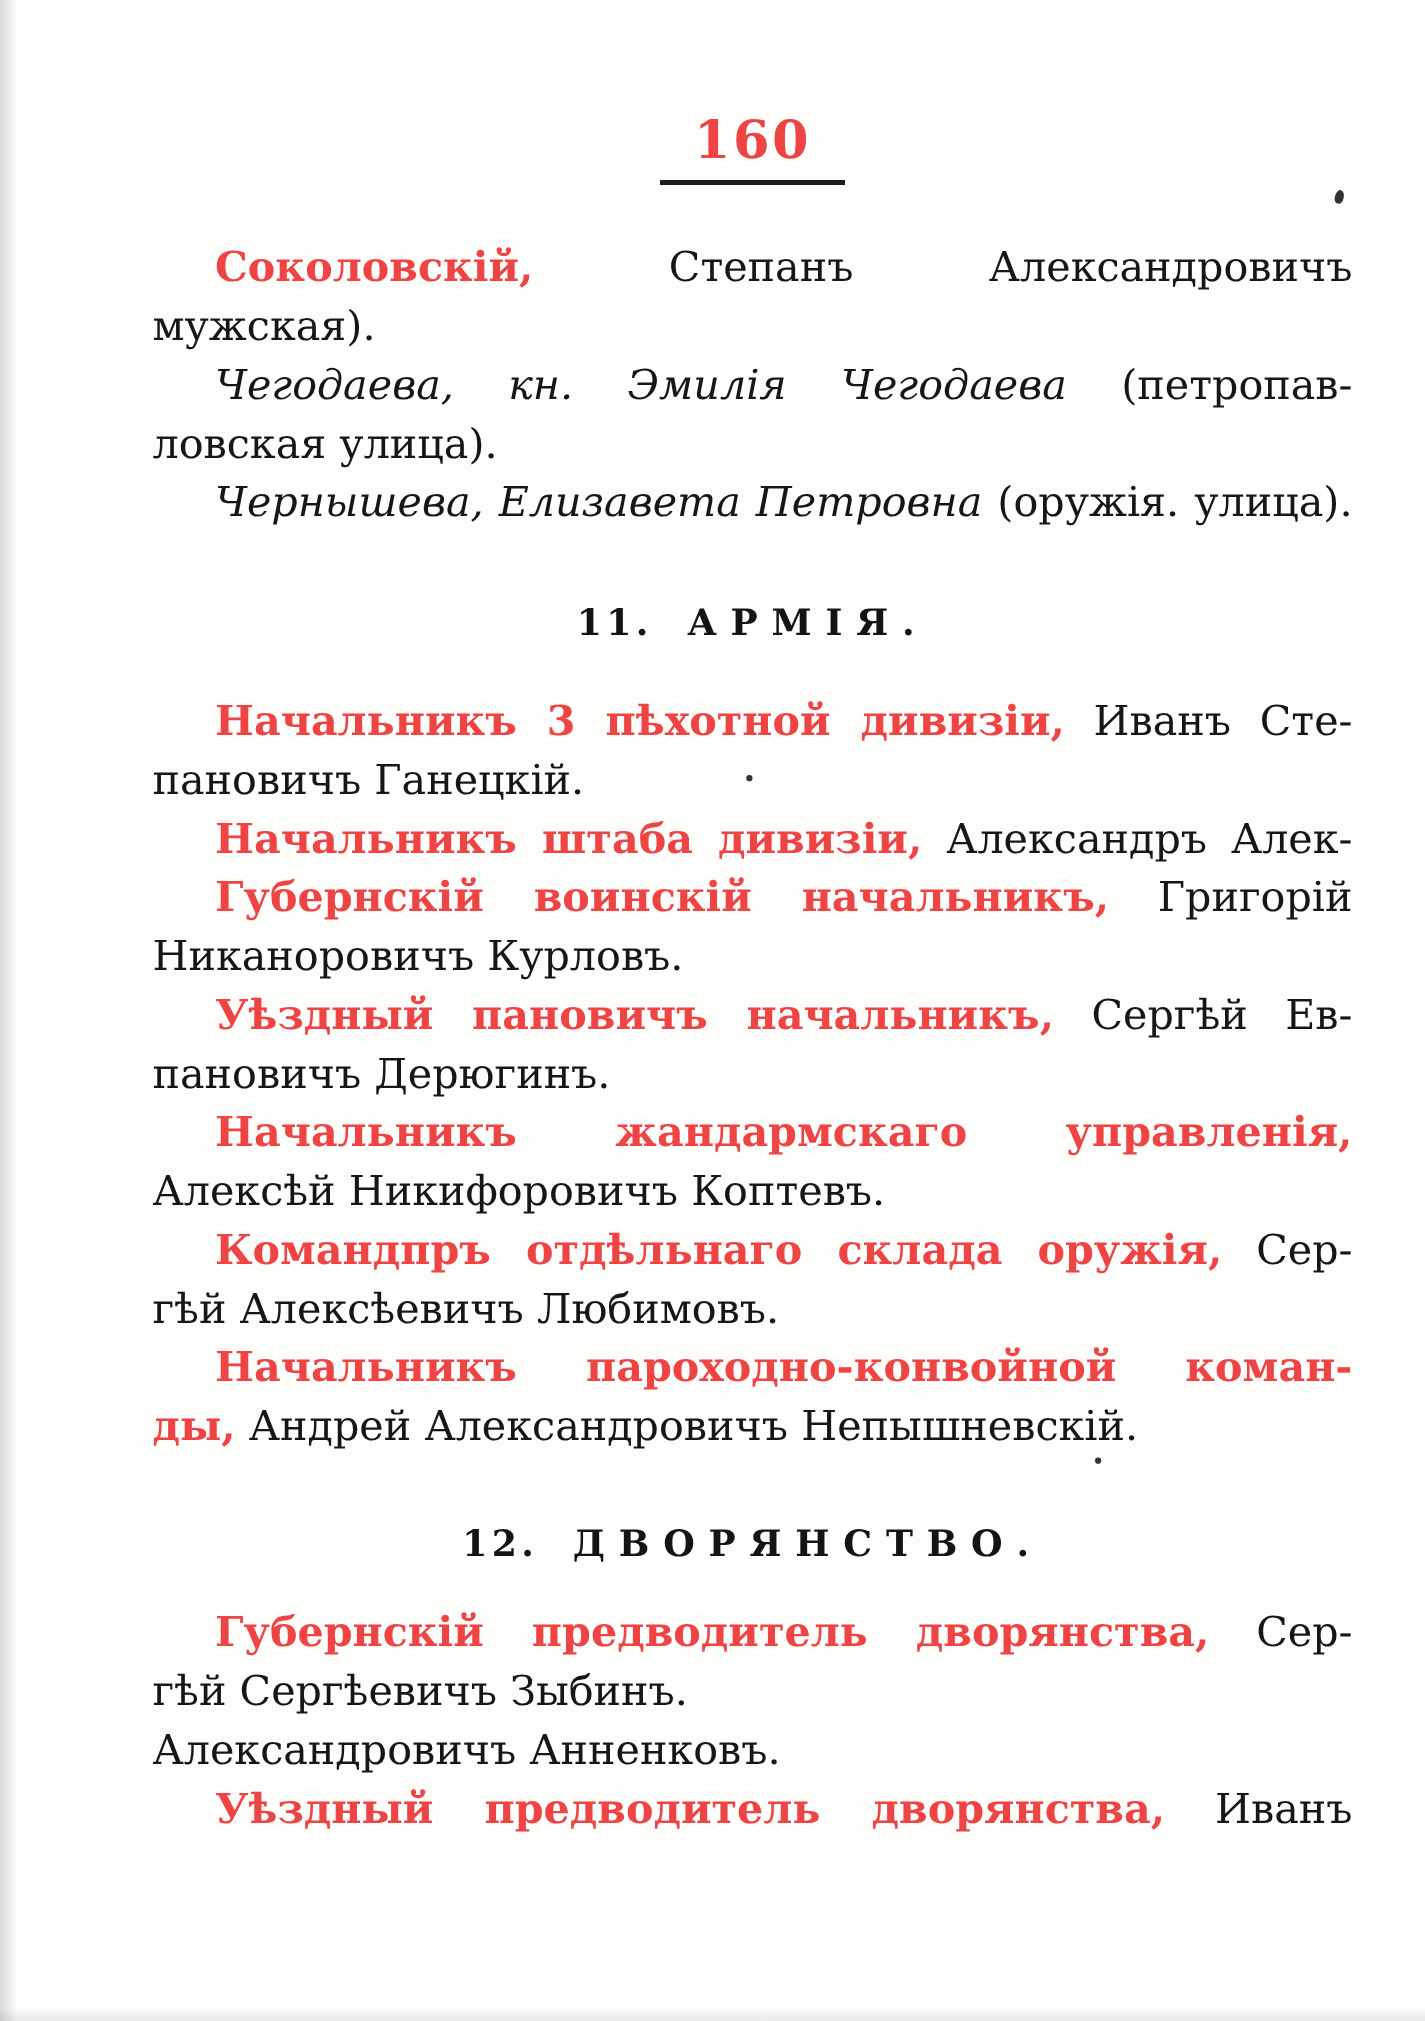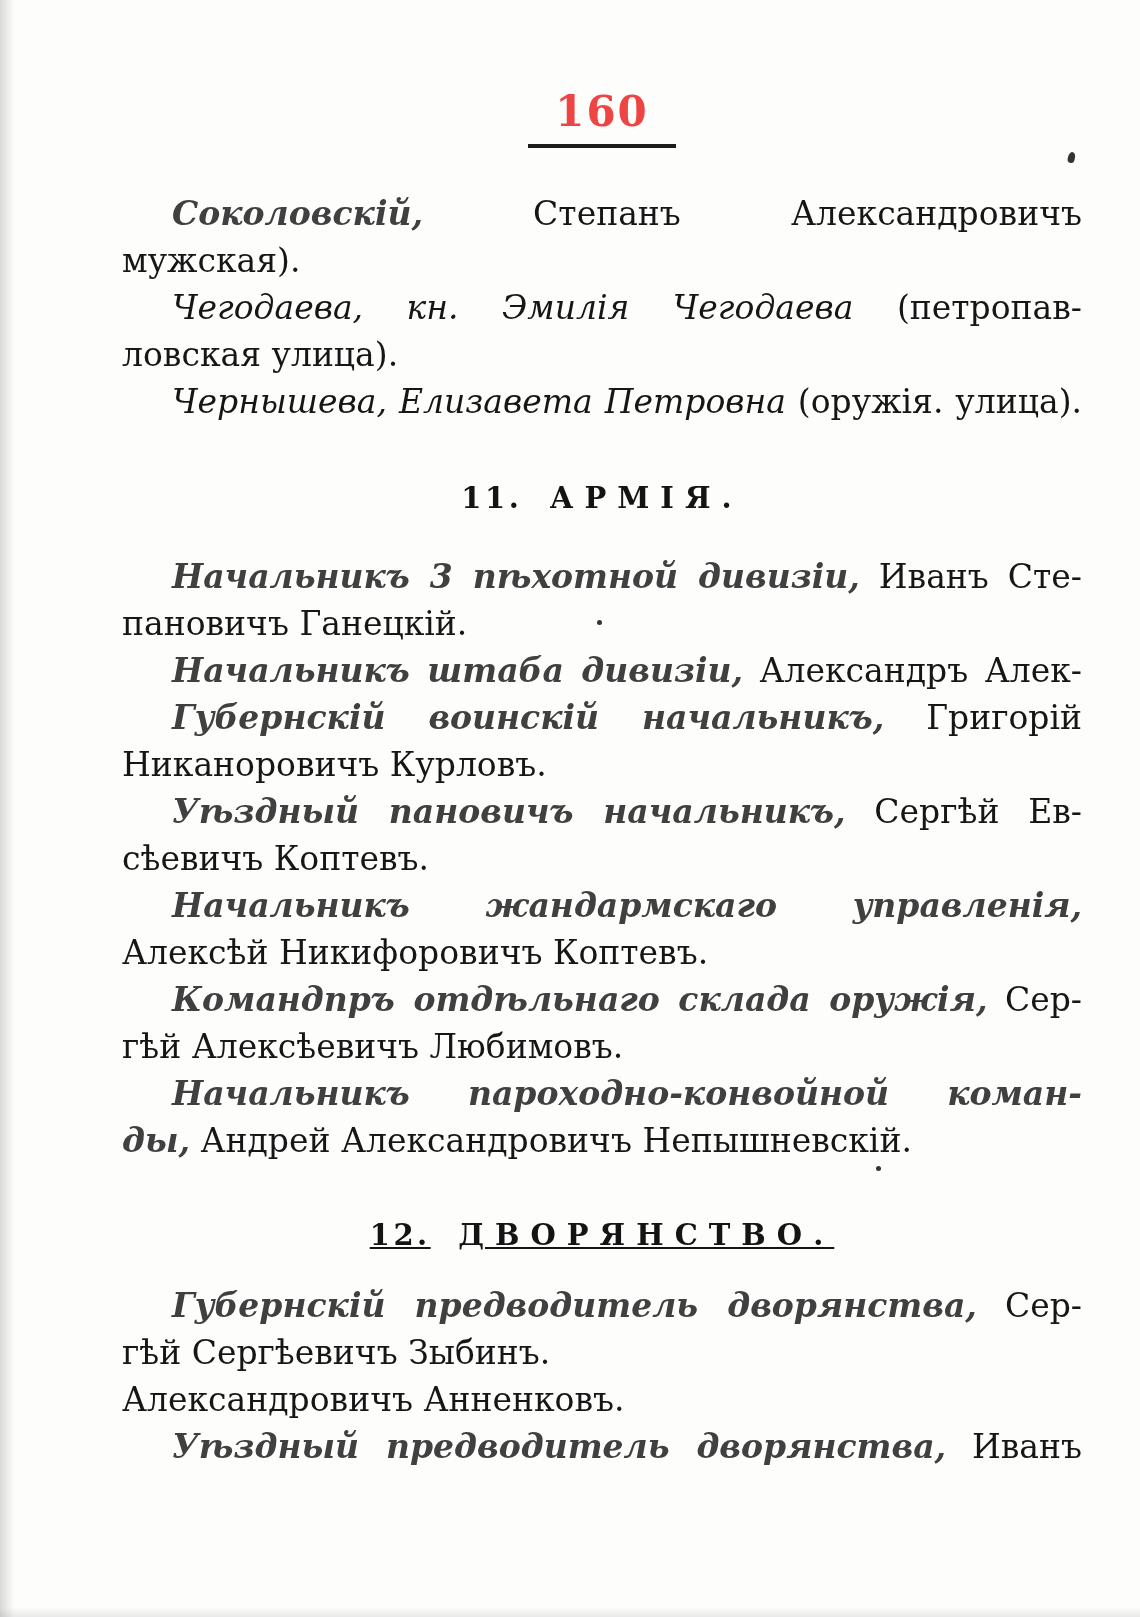--- a/index.html
+++ b/index.html
@@ -39,30 +39,30 @@
     margin: 10px auto 0 auto;
   }
   .textblock { font-size: 33px; line-height: 47px; }
   .block-a { margin-top: 42px; }
   .block-b { margin-top: 31px; }
   .block-c { margin-top: 23px; }
   .line { height: 47px; overflow: hidden; white-space: normal; }
   .line.first { text-indent: 50px; }
   .line.j { text-align: justify; }
   .line.j::after { content: ""; display: inline-block; width: 100%; }
-  .b { font-weight: bold; color: #404040; font-style: italic; }
+  .b { font-weight: bold; color: #ef4444; }
   .i { font-style: italic; }
   .heading {
     text-align: center;
     font-size: 29px; font-weight: bold;
     line-height: 47px;
     color: #141414;
   }
   .heading-11 { margin-top: 50px; }
-  .heading-12 { margin-top: 48px; text-decoration: underline; }
+  .heading-12 { margin-top: 48px; }
   .heading .num { letter-spacing: 0.12em; margin-right: 0.95em; }
   .heading .word { letter-spacing: 0.38em; }
   .speck { position: absolute; background: #333; border-radius: 50%; }
   .speck-1 { left: 1068px; top: 152px; width: 7px; height: 11px; border-radius: 60% 60% 50% 50%; transform: rotate(14deg); }
   .speck-2 { left: 597px; top: 620px; width: 5px; height: 5px; }
   .speck-3 { left: 876px; top: 1166px; width: 5px; height: 5px; }
 </style>
 </head>
 <body>
 
@@ -89,21 +89,21 @@
     <span class="num">11.</span><span class="word">АРМІЯ.</span>
   </div>
 
   <div class="textblock block-b">
     <div class="line first j"><span class="b">Начальникъ 3 пѣхотной дивизіи,</span><span> Иванъ Сте-</span></div>
     <div class="line"><span>пановичъ Ганецкій.</span></div>
     <div class="line first j"><span class="b">Начальникъ штаба дивизіи,</span><span> Александръ Алек-</span></div>
     <div class="line first j"><span class="b">Губернскій воинскій начальникъ,</span><span> Григорій</span></div>
     <div class="line"><span>Никаноровичъ Курловъ.</span></div>
     <div class="line first j"><span class="b">Уѣздный пановичъ начальникъ,</span><span> Сергѣй Ев-</span></div>
-    <div class="line"><span>сѣевичъ Коптевъ.</span></div>
+    <div class="line"><span>пановичъ Дерюгинъ.</span></div>
     <div class="line first j"><span class="b">Начальникъ жандармскаго управленія,</span></div>
     <div class="line"><span>Алексѣй Никифоровичъ Коптевъ.</span></div>
     <div class="line first j"><span class="b">Командпръ отдѣльнаго склада оружія,</span><span> Сер-</span></div>
     <div class="line"><span>гѣй Алексѣевичъ Любимовъ.</span></div>
     <div class="line first j"><span class="b">Начальникъ пароходно-конвойной коман-</span></div>
     <div class="line"><span class="b">ды,</span><span> Андрей Александровичъ Непышневскій.</span></div>
   </div>
 
   <div class="heading heading-12">
     <span class="num">12.</span><span class="word">ДВОРЯНСТВО.</span>

